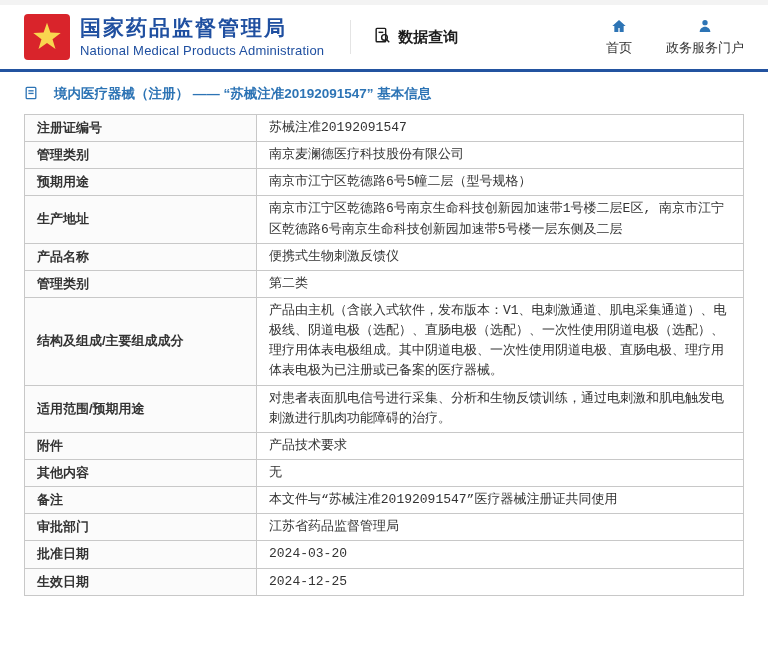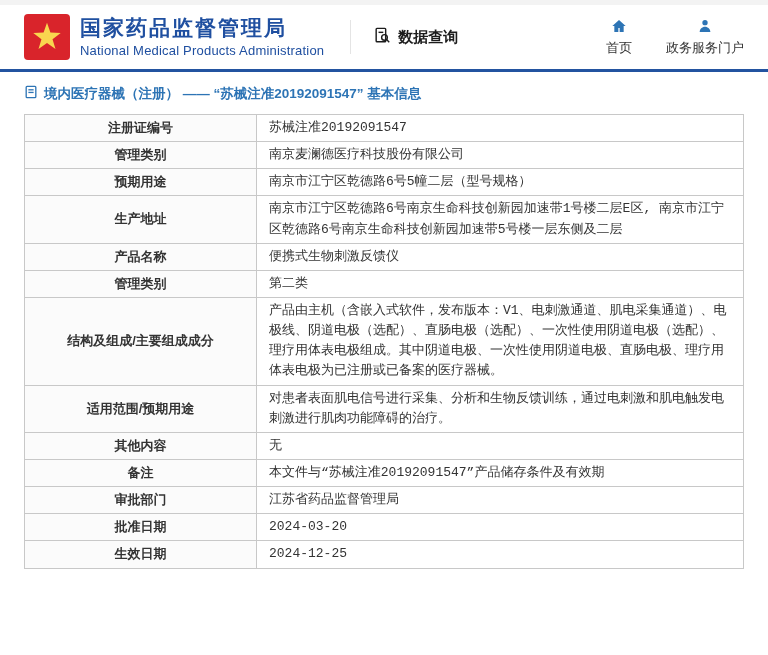--- a/index.html
+++ b/index.html
@@ -59,21 +59,21 @@
     gap: 2px;
     font-size: 13px; color: #333;
     cursor: pointer;
     margin-left: 34px;
     white-space: nowrap;
   }
   .blue-rule { height: 3px; background: #2353a0; width: 768px; }
 
   
   .breadcrumb {
-    display: flex; align-items: flex-start; gap: 6px;
+    display: flex; align-items: flex-end; gap: 16px;
     padding: 13px 24px 9px 24px;
     color: #2d74b5;
     font-size: 13.5px;
     font-weight: bold;
   }
 
   
   .info-table {
     width: 720px;
     margin: 2px 24px 8px 24px;
@@ -84,21 +84,21 @@
     border: 1px solid #c8c8c8;
     padding: 3px 12px;
     font-size: 13px;
     line-height: 1.55;
     vertical-align: middle;
   }
   .info-table th {
     width: 232px;
     background: #fbfbfb;
     font-weight: bold;
-    text-align: center;
+    text-align: left;
     color: #333;
   }
   .info-table td {
     text-align: left;
     color: #333;
     word-break: break-all;
     font-family: Liberation Mono, monospace;
   }
 </style>
 </head>
@@ -196,26 +196,30 @@
     </tr>
     <tr>
       <th>结构及组成/主要组成成分</th>
       <td>产品由主机（含嵌入式软件，发布版本：V1、电刺激通道、肌电采集通道）、电极线、阴道电极（选配）、直肠电极（选配）、一次性使用阴道电极（选配）、理疗用体表电极组成。其中阴道电极、一次性使用阴道电极、直肠电极、理疗用体表电极为已注册或已备案的医疗器械。</td>
     </tr>
     <tr>
       <th>适用范围/预期用途</th>
       <td>对患者表面肌电信号进行采集、分析和生物反馈训练，通过电刺激和肌电触发电刺激进行肌肉功能障碍的治疗。</td>
     </tr>
     <tr>
+      <th>附件</th>
+      <td>产品技术要求</td>
+    </tr>
+    <tr>
       <th>其他内容</th>
       <td>无</td>
     </tr>
     <tr>
       <th>备注</th>
-      <td>本文件与“苏械注准20192091547”产品储存条件及有效期</td>
+      <td>本文件与“苏械注准20192091547”医疗器械注册证共同使用</td>
     </tr>
     <tr>
       <th>审批部门</th>
       <td>江苏省药品监督管理局</td>
     </tr>
     <tr>
       <th>批准日期</th>
       <td>2024-03-20</td>
     </tr>
     <tr>

